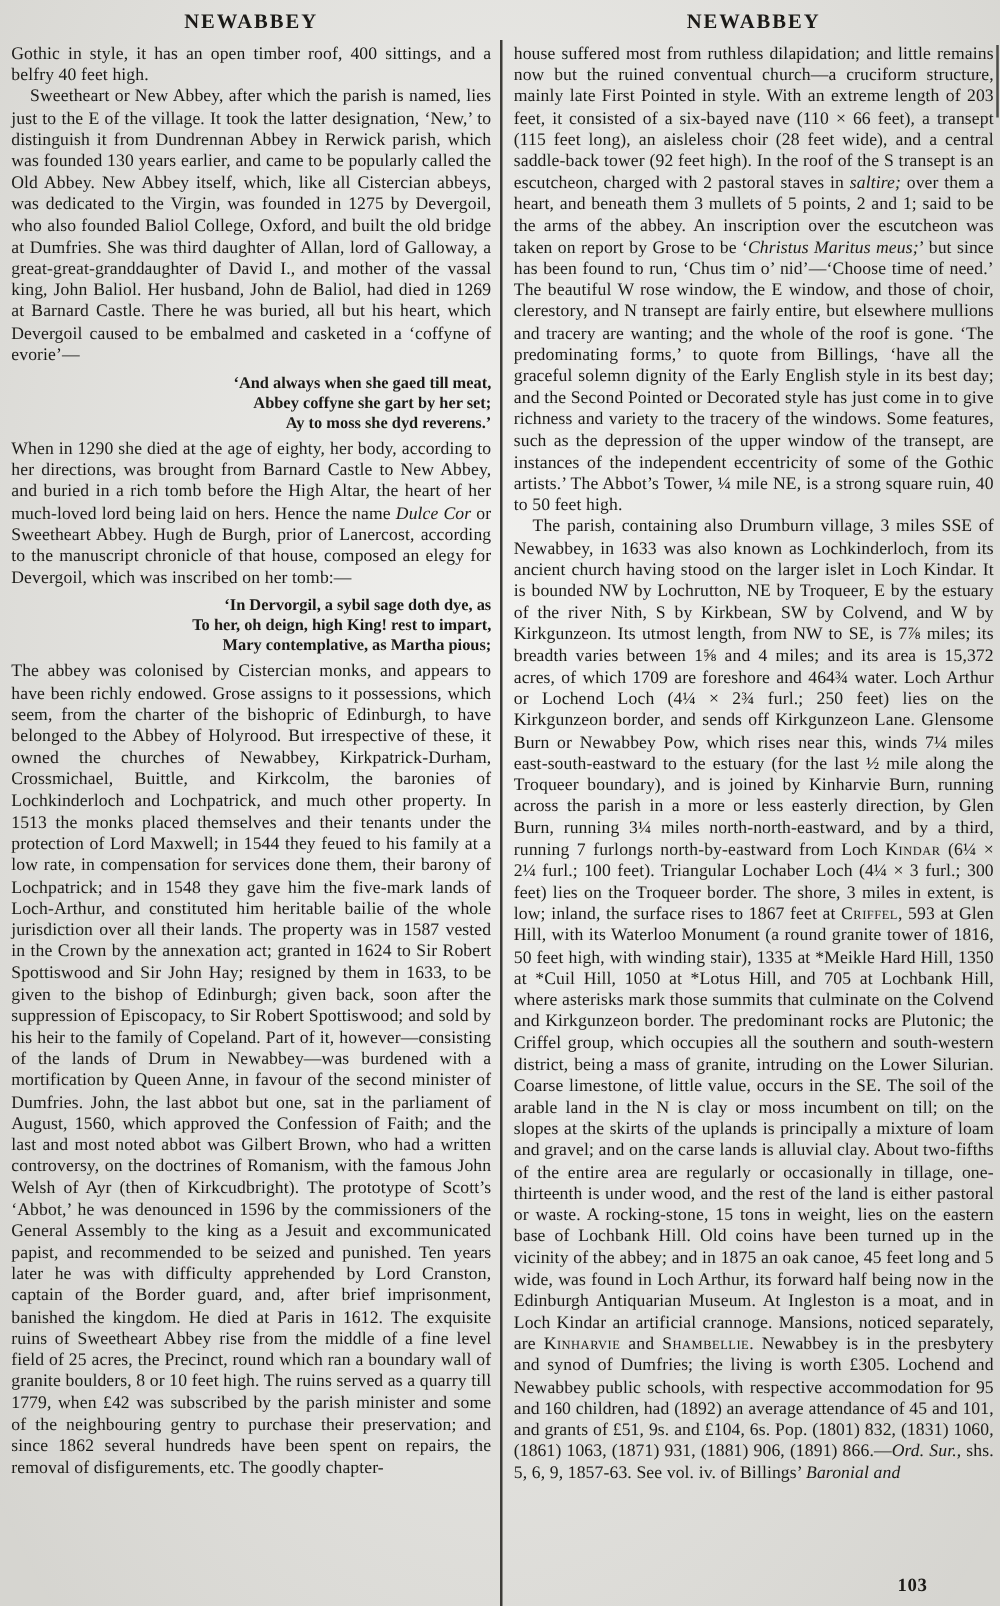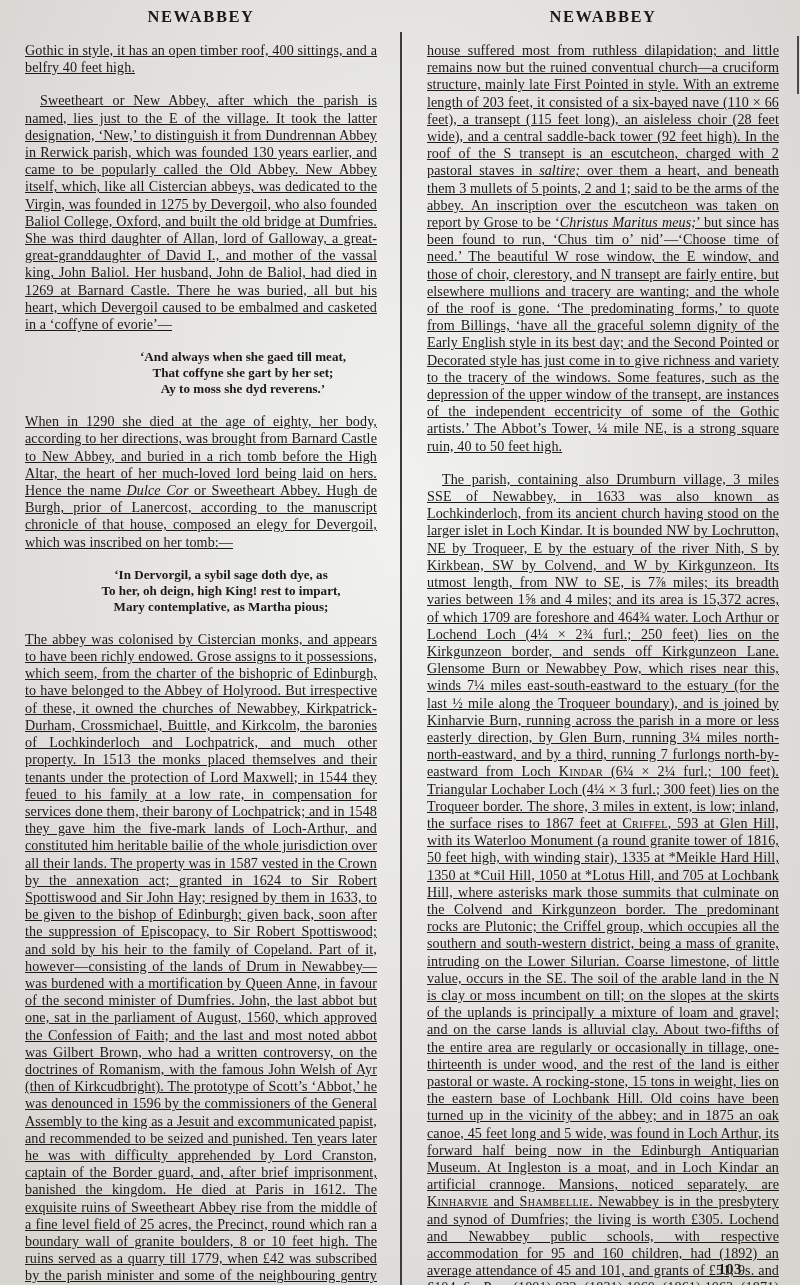--- a/index.html
+++ b/index.html
@@ -19,25 +19,25 @@
     position:absolute; top:6px; width:384px;
     font-size:14.1px; line-height:17.2px; text-align:justify;
     letter-spacing:0.1px;
   }
   .col-left  { left:9px;  }
   .col-right { left:411px; }
   .col-header {
     text-align:center; font-weight:bold; font-size:16.5px;
     letter-spacing:1.6px; margin:2px 0 9px 0; line-height:18px;
   }
-  .para { margin:16px; text-indent:15px;text-decoration:underline; }
+  .para { margin:0; text-indent:15px; }
   .para.noindent { text-indent:0; }
   .verse {
     margin:5px 0 5px 84px; font-size:13.1px; line-height:16px;
-    text-align:center; font-weight:bold; letter-spacing:0;
+    text-align:right; font-weight:bold; letter-spacing:0;
   }
   .verse-line { white-space:nowrap; }
   .i  { font-style:italic; }
   .sc { font-variant:small-caps; letter-spacing:0.4px; }
   .divider {
     position:absolute; left:400px; top:32px; bottom:0; width:2px;
     background:#3d3c38;
   }
   .edge-mark {
     position:absolute; right:1px; top:36px; width:2px; height:58px;
@@ -55,21 +55,21 @@
 
   <div class="divider"></div>
   <div class="edge-mark"></div>
 
   <div class="col col-left">
     <div class="col-header">NEWABBEY</div>
   <p class="para noindent"><span>Gothic in style, it has an open timber roof, 400 sittings, and a belfry 40 feet high.</span></p>
       <p class="para"><span>Sweetheart or New Abbey, after which the parish is named, lies just to the E of the village.  It took the latter designation, ‘New,’ to distinguish it from Dundrennan Abbey in Rerwick parish, which was founded 130 years earlier, and came to be popularly called the Old Abbey.  New Abbey itself, which, like all Cistercian abbeys, was dedicated to the Virgin, was founded in 1275 by Devergoil, who also founded Baliol College, Oxford, and built the old bridge at Dumfries.  She was third daughter of Allan, lord of Galloway, a great-great-granddaughter of David I., and mother of the vassal king, John Baliol.  Her husband, John de Baliol, had died in 1269 at Barnard Castle.  There he was buried, all but his heart, which Devergoil caused to be embalmed and casketed in a ‘coffyne of evorie’—</span></p>
       <div class="verse" style="margin-left: 84px;">
         <div class="verse-line">‘And always when she gaed till meat,</div>
-        <div class="verse-line">That coffyne she gart by her set;</div>
+        <div class="verse-line">Abbey coffyne she gart by her set;</div>
         <div class="verse-line">Ay to moss she dyd reverens.’</div>
       </div>
       <p class="para noindent"><span>When in 1290 she died at the age of eighty, her body, according to her directions, was brought from Barnard Castle to New Abbey, and buried in a rich tomb before the High Altar, the heart of her much-loved lord being laid on hers.  Hence the name </span><span class="i">Dulce Cor</span><span> or Sweetheart Abbey.  Hugh de Burgh, prior of Lanercost, according to the manuscript chronicle of that house, composed an elegy for Devergoil, which was inscribed on her tomb:—</span></p>
       <div class="verse" style="margin-left: 40px;">
         <div class="verse-line">‘In Dervorgil, a sybil sage doth dye, as</div>
         <div class="verse-line">To her, oh deign, high King! rest to impart,</div>
         <div class="verse-line">Mary contemplative, as Martha pious;</div>
       </div>
       <p class="para noindent"><span>The abbey was colonised by Cistercian monks, and appears to have been richly endowed.  Grose assigns to it possessions, which seem, from the charter of the bishopric of Edinburgh, to have belonged to the Abbey of Holyrood.  But irrespective of these, it owned the churches of Newabbey, Kirkpatrick-Durham, Crossmichael, Buittle, and Kirkcolm, the baronies of Lochkinderloch and Lochpatrick, and much other property.  In 1513 the monks placed themselves and their tenants under the protection of Lord Maxwell; in 1544 they feued to his family at a low rate, in compensation for services done them, their barony of Lochpatrick; and in 1548 they gave him the five-mark lands of Loch-Arthur, and constituted him heritable bailie of the whole jurisdiction over all their lands.  The property was in 1587 vested in the Crown by the annexation act; granted in 1624 to Sir Robert Spottiswood and Sir John Hay; resigned by them in 1633, to be given to the bishop of Edinburgh; given back, soon after the suppression of Episcopacy, to Sir Robert Spottiswood; and sold by his heir to the family of Copeland.  Part of it, however—consisting of the lands of Drum in Newabbey—was burdened with a mortification by Queen Anne, in favour of the second minister of Dumfries.  John, the last abbot but one, sat in the parliament of August, 1560, which approved the Confession of Faith; and the last and most noted abbot was Gilbert Brown, who had a written controversy, on the doctrines of Romanism, with the famous John Welsh of Ayr (then of Kirkcudbright).  The prototype of Scott’s ‘Abbot,’ he was denounced in 1596 by the commissioners of the General Assembly to the king as a Jesuit and excommunicated papist, and recommended to be seized and punished.  Ten years later he was with difficulty apprehended by Lord Cranston, captain of the Border guard, and, after brief imprisonment, banished the kingdom.  He died at Paris in 1612.  The exquisite ruins of Sweetheart Abbey rise from the middle of a fine level field of 25 acres, the Precinct, round which ran a boundary wall of granite boulders, 8 or 10 feet high.  The ruins served as a quarry till 1779, when £42 was subscribed by the parish minister and some of the neighbouring gentry to purchase their preservation; and since 1862 several hundreds have been spent on repairs, the removal of disfigurements, etc.  The goodly chapter-</span></p>
     </div>

